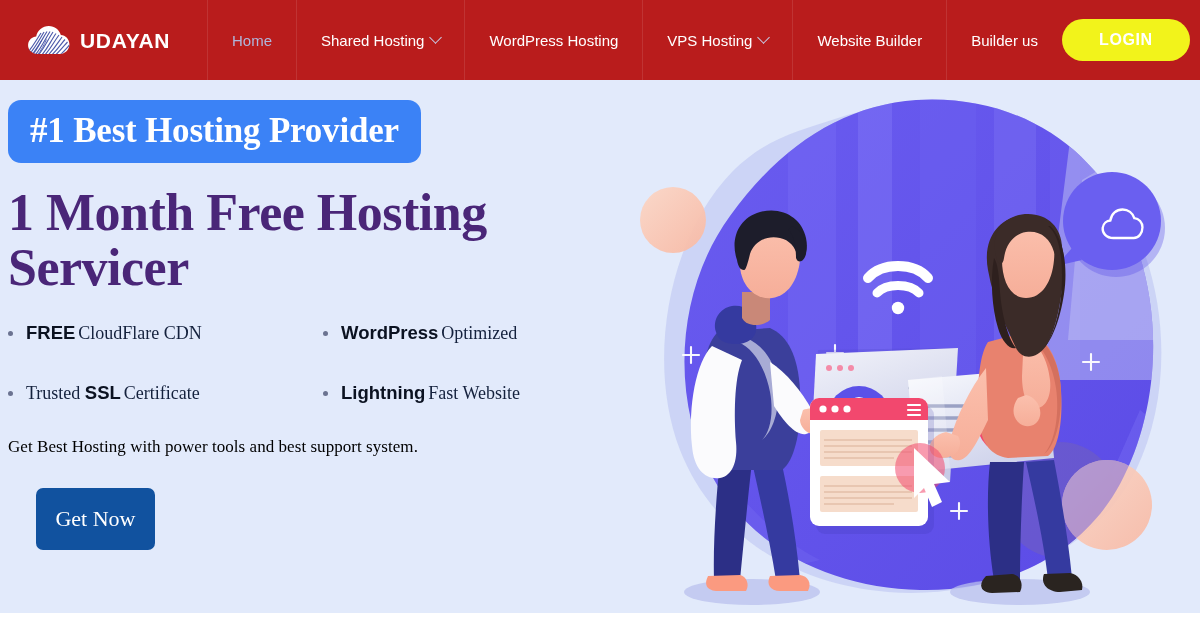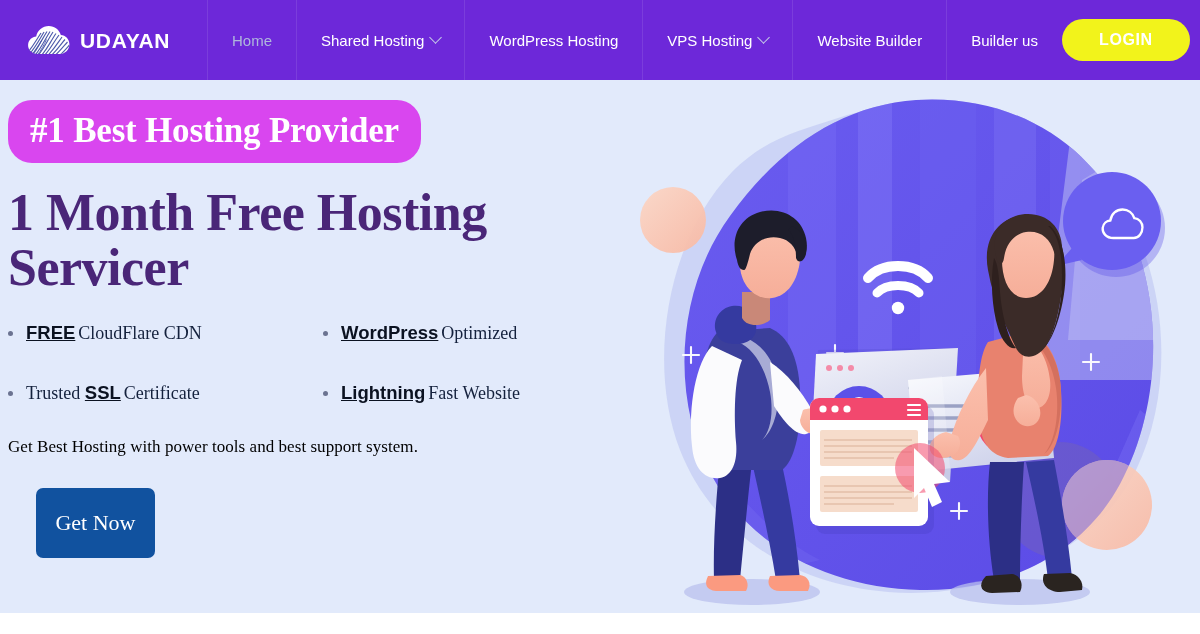--- a/index.html
+++ b/index.html
@@ -24,21 +24,21 @@
     background: #ffffff;
     overflow: hidden;
   }
 
   
   .navbar {
     position: absolute;
     top: 0; left: 0;
     width: 1200px;
     height: 80px;
-    background: #6d28d9;
+    background: #b91c1c;
     display: flex;
     align-items: center;
     z-index: 40;
   }
 
   .brand {
     display: flex;
     align-items: center;
     gap: 9px;
     margin-left: 27px;
@@ -141,28 +141,28 @@
   .hero-copy {
     position: absolute;
     left: 8px;
     top: 20px;
     width: 610px;
     z-index: 12;
   }
 
   .badge {
     display: inline-block;
-    background: #d946ef;
+    background: #3b82f6;
     color: #ffffff;
     font-family: "Liberation Serif", serif;
     font-weight: bold;
     font-size: 35px;
     line-height: 1;
     padding: 13px 22px 15px 22px;
-    border-radius: 24px;
+    border-radius: 13px;
     letter-spacing: -0.2px;
   }
 
   .hero-title {
     margin-top: 23px;
     color: #4A2678;
     font-family: "Liberation Serif", serif;
     font-weight: bold;
     font-size: 52px;
     line-height: 1.05;
@@ -195,21 +195,20 @@
     flex: 0 0 auto;
     transform: translateY(-3px);
   }
 
   .feature .strong {
     font-family: "Liberation Sans", sans-serif;
     font-weight: bold;
     font-size: 18.5px;
     color: #0B1221;
     margin-right: 3px;
-    text-decoration: underline;
   }
 
   .hero-desc {
     margin-top: 33px;
     font-family: "Liberation Serif", serif;
     font-size: 17px;
     color: #000000;
     letter-spacing: 0.05px;
   }
 
@@ -218,21 +217,21 @@
     display: flex;
     align-items: center;
     gap: 31px;
   }
 
   .btn-primary {
     display: inline-flex;
     align-items: center;
     justify-content: center;
     width: 119px;
-    height: 70px;
+    height: 62px;
     background: #11529F;
     color: #ffffff;
     font-family: "Liberation Serif", serif;
     font-size: 22px;
     border: none;
     border-radius: 7px;
     cursor: pointer;
     margin-left: 28px;
   }
 

